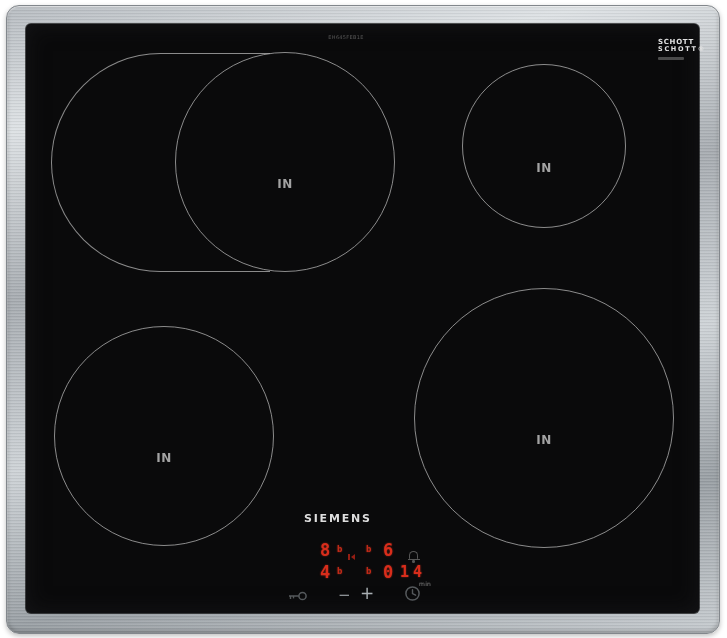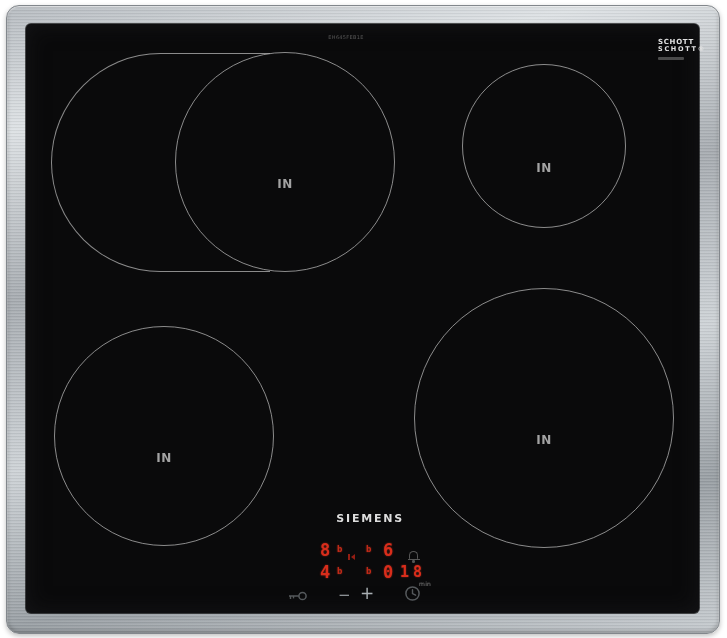--- a/index.html
+++ b/index.html
@@ -34,21 +34,21 @@
   .zone.c-br{left:388px;top:264px;width:260px;height:260px;}
   .in{font-size:12px;font-weight:bold;letter-spacing:.6px;color:#a3a3a3;margin-top:44px;}
 
   
   .model{position:absolute;left:270px;top:10px;width:100px;text-align:center;
          font-size:5px;letter-spacing:.3px;color:#585858;}
   .schott{position:absolute;left:632px;top:14px;line-height:1.15;}
   .schott .s1{font-size:7px;font-weight:bold;color:#e3e3e3;letter-spacing:.7px;}
   .schott .s2{font-size:6.5px;font-weight:bold;color:#e3e3e3;letter-spacing:1.7px;}
   .schott .s3{width:26px;height:3px;background:#4a4a4a;margin-top:3px;border-radius:1px;}
-  .brand{position:absolute;left:278px;top:488px;width:100px;text-align:right;
+  .brand{position:absolute;left:278px;top:488px;width:100px;text-align:left;
          font-size:11px;font-weight:bold;letter-spacing:1.8px;color:#dedede;}
 
   
   .led{position:absolute;font-family:"DejaVu Sans Mono","Liberation Mono",monospace;
        font-weight:bold;color:#d92d1b;line-height:1;
        text-shadow:0 0 2px rgba(242,62,40,.55);}
   .led.big{font-size:17px;}
   .led.small{font-size:9px;color:#c32a18;}
   .led.timer{font-size:15px;letter-spacing:4px;}
   .unit-min{position:absolute;font-size:6px;color:#8d8d8d;letter-spacing:.3px;}
@@ -114,21 +114,21 @@
 
       <div class="panel-icon" style="left:383px;top:527px;">
         <div class="bell-dome"></div>
       </div>
 
       <span class="led big" style="left:294px;top:540px;">4</span>
       <span class="led small" style="left:311px;top:543px;">b</span>
       <span class="led small" style="left:340px;top:543px;">b</span>
       <span class="led big" style="left:357px;top:540px;">0</span>
 
-      <span class="led timer" style="left:374px;top:541px;">18</span>
+      <span class="led timer" style="left:374px;top:541px;">14</span>
       <span class="unit-min" style="left:393px;top:556px;">min</span>
 
       <div class="panel-icon" style="left:261px;top:564px;">
         <svg width="22" height="14" viewBox="0 0 22 14">
           <circle cx="15.5" cy="7" r="3.6" fill="none" stroke="#55595c" stroke-width="1.5"></circle>
           <line x1="2" y1="7" x2="11.8" y2="7" stroke="#55595c" stroke-width="1.5"></line>
           <line x1="3.5" y1="7" x2="3.5" y2="10" stroke="#55595c" stroke-width="1.4"></line>
           <line x1="6.5" y1="7" x2="6.5" y2="9.4" stroke="#55595c" stroke-width="1.4"></line>
         </svg>
       </div>

